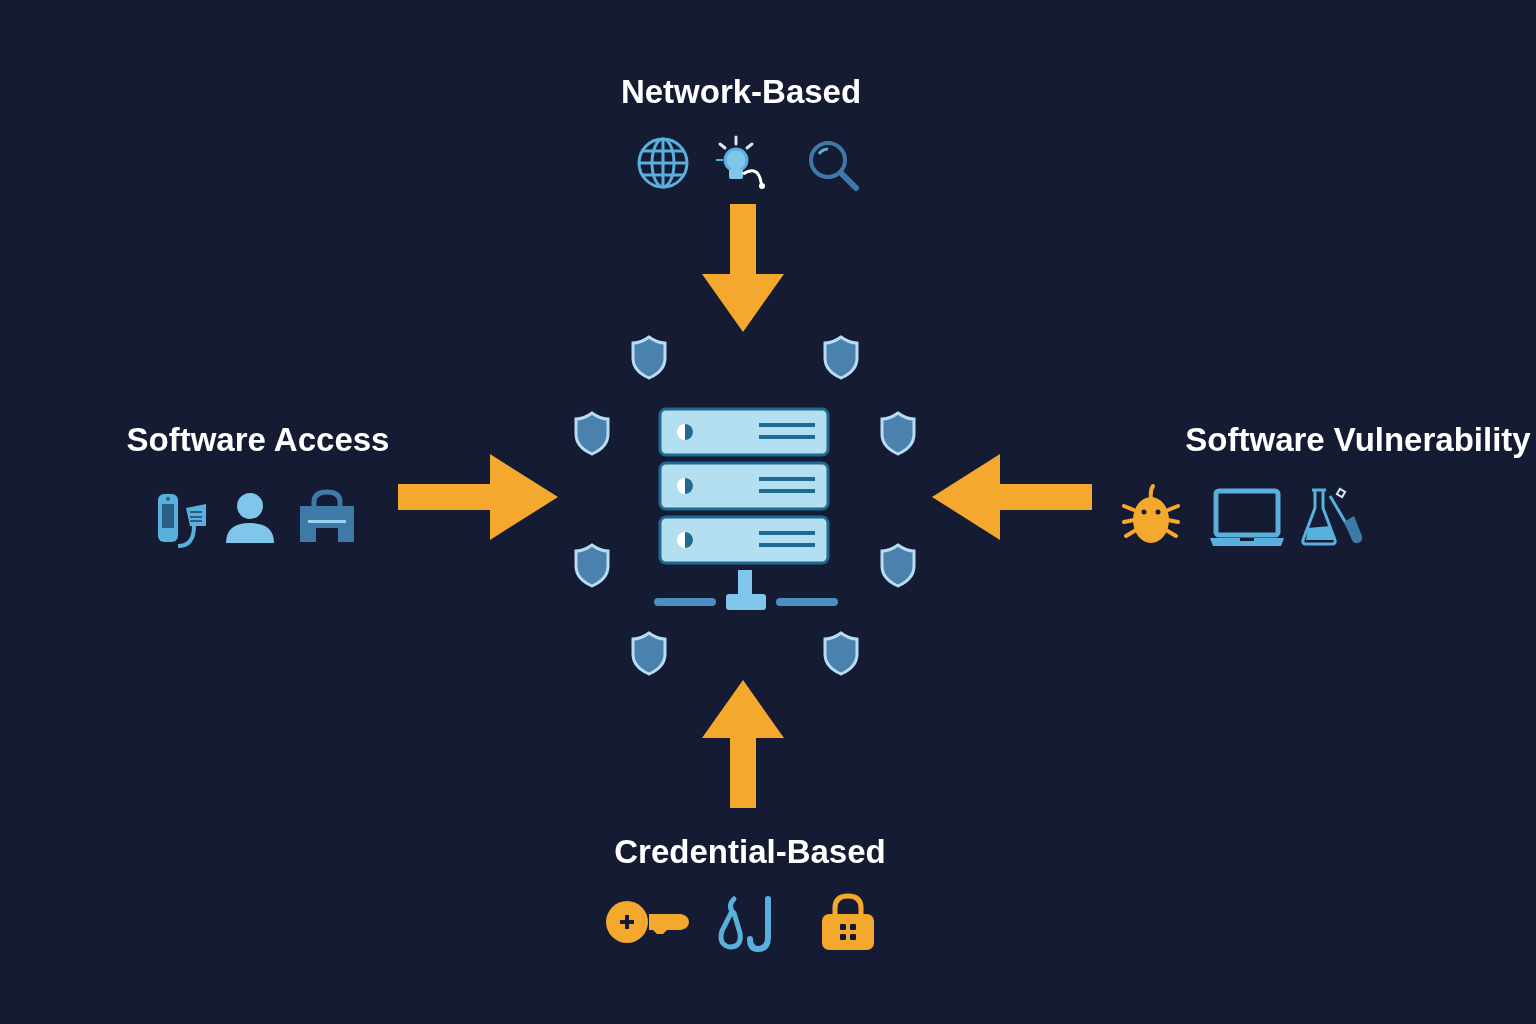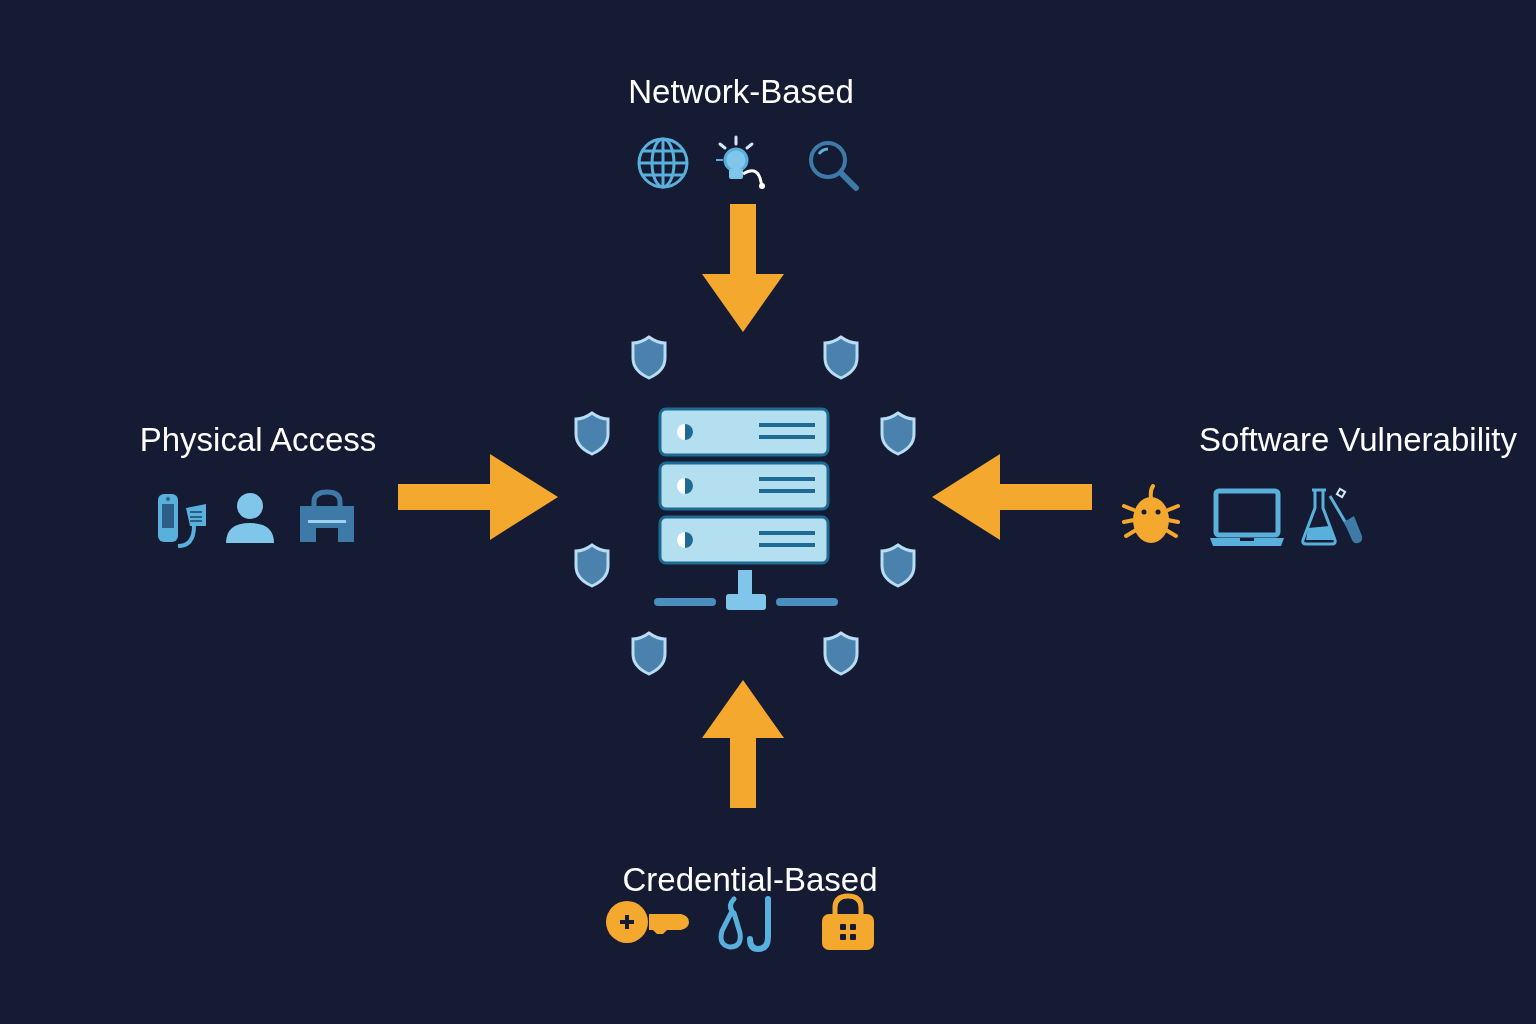--- a/index.html
+++ b/index.html
@@ -3,33 +3,33 @@
 <meta charset="utf-8">
 <style>
   html, body { margin:0; padding:0; }
   body {
     width:1536px; height:1024px; overflow:hidden;
     background:#151b33;
     font-family:"Liberation Sans", "DejaVu Sans", sans-serif;
     position:relative;
   }
   .label {
-    position:absolute; color:#ffffff; font-weight:normal; font-size:33px;
+    position:absolute; color:#ffffff; font-weight:bold; font-size:33px;
     white-space:nowrap; transform:translateX(-50%);
   }
   .icon { position:absolute; }
   svg { display:block; }
 </style>
 </head>
 <body>
 
 <div class="label" style="left:741px; top:73px;">Network-Based</div>
-<div class="label" style="left:258px; top:421px;">Physical Access</div>
+<div class="label" style="left:258px; top:421px;">Software Access</div>
 <div class="label" style="left:1358px; top:421px;">Software Vulnerability</div>
-<div class="label" style="left:750px; top:833px;margin-top:28px;">Credential-Based</div>
+<div class="label" style="left:750px; top:833px;">Credential-Based</div>
 
 <div class="icon" style="left:636px; top:136px;">
   <svg width="54" height="54" viewBox="0 0 54 54" fill="none" stroke="#5ab0dc" stroke-width="3">
     <circle cx="27" cy="27" r="24"></circle>
     <ellipse cx="27" cy="27" rx="11" ry="24"></ellipse>
     <line x1="27" y1="3" x2="27" y2="51"></line>
     <line x1="3" y1="27" x2="51" y2="27"></line>
     <path d="M7 15 H47 M7 39 H47"></path>
   </svg>
 </div>

